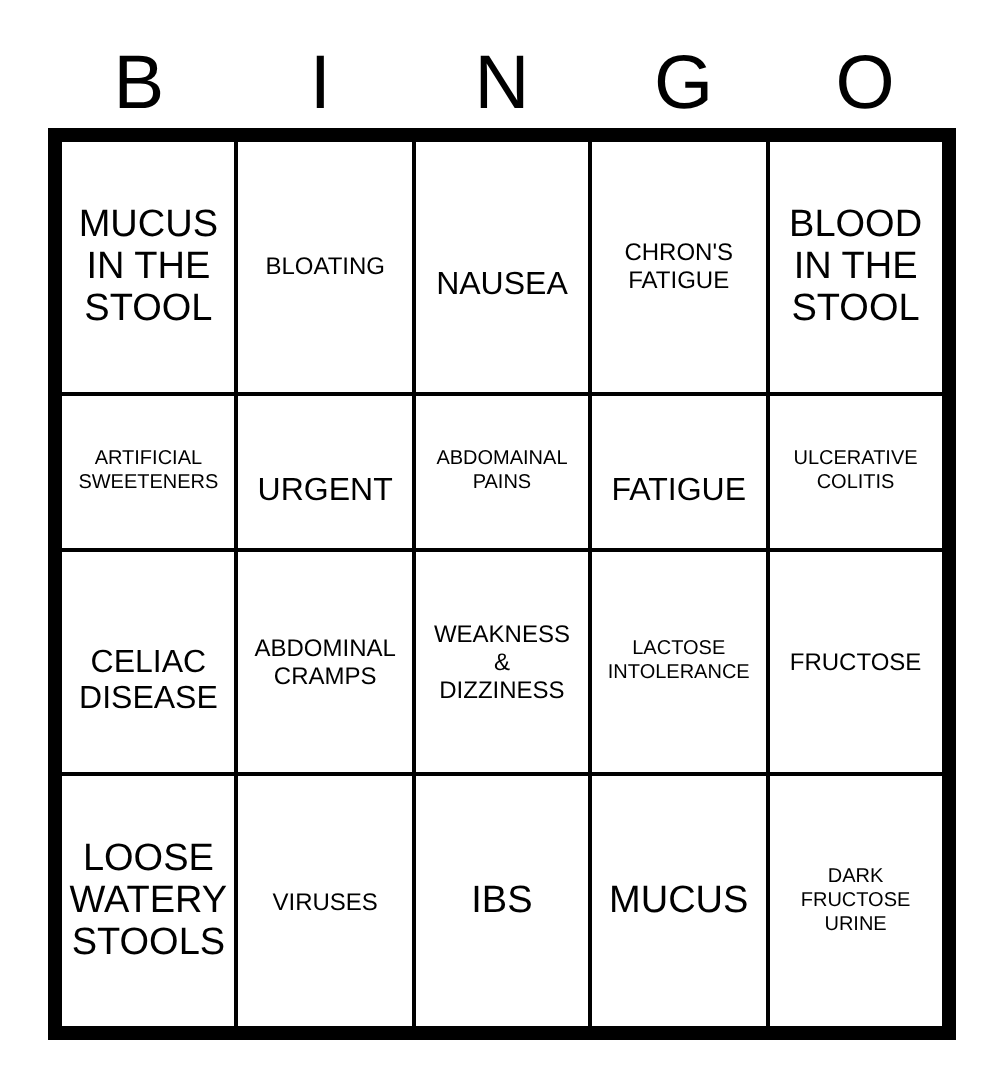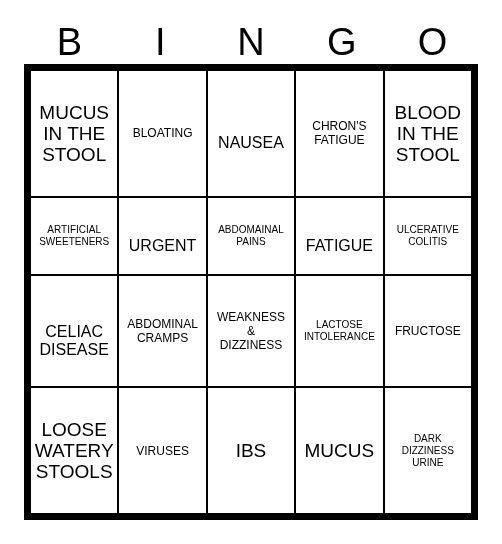--- a/index.html
+++ b/index.html
@@ -177,21 +177,21 @@
               <span class="cell-text fs-sm">VIRUSES</span>
             </td>
           <td>
               <span class="cell-text fs-xl">IBS</span>
             </td>
           <td>
               <span class="cell-text fs-lg">MUCUS</span>
             </td>
           <td>
               <span class="cell-text fs-xs">DARK
-DIZZINESS
+FRUCTOSE
 URINE</span>
             </td>
         </tr>
       </tbody>
     </table>
   </div>
 
 </div>
 
 </body></html>

